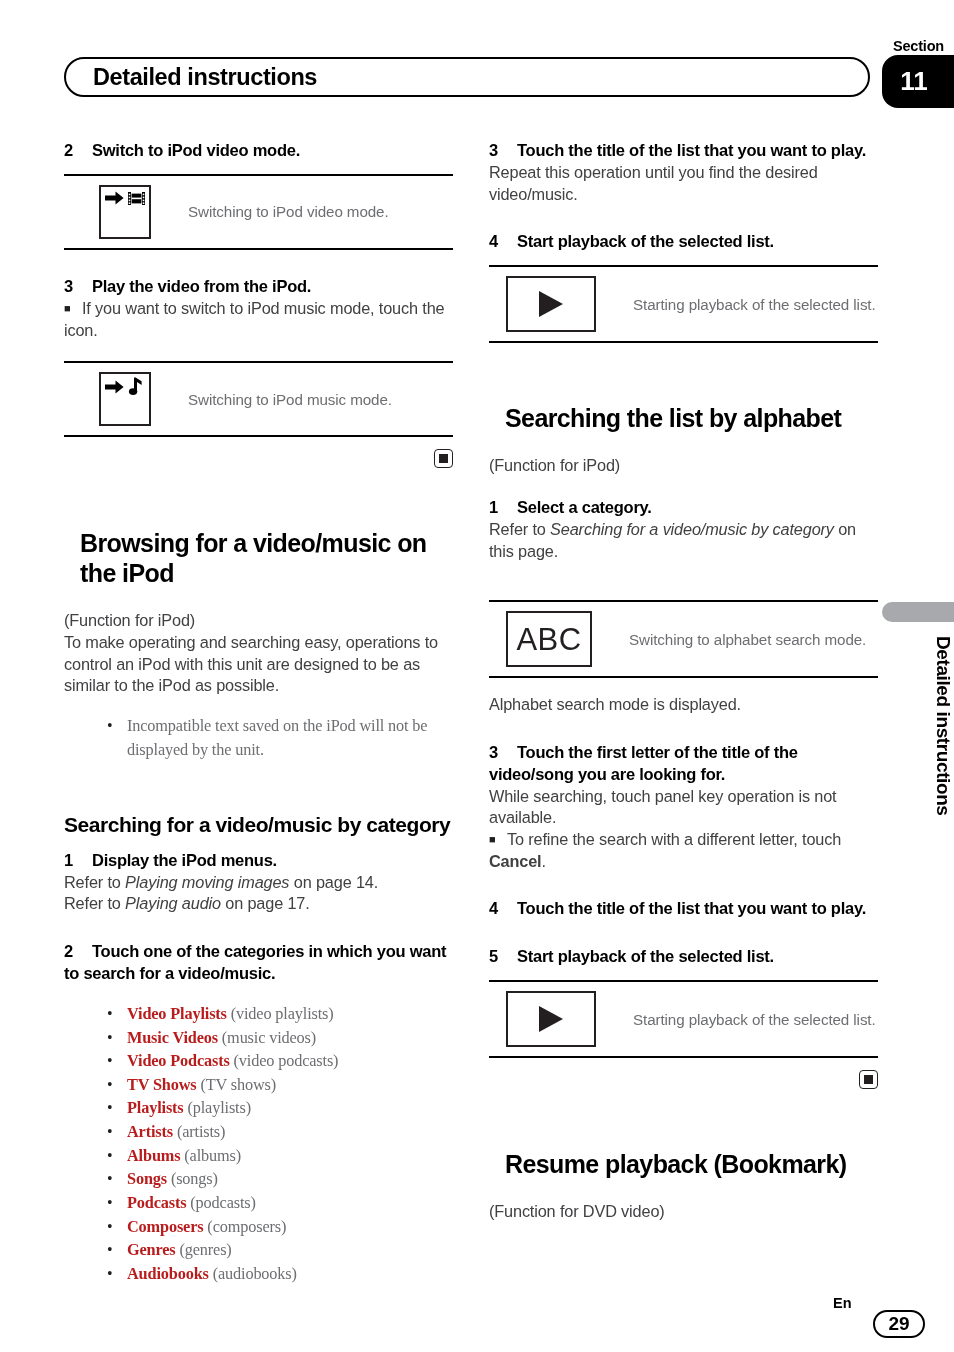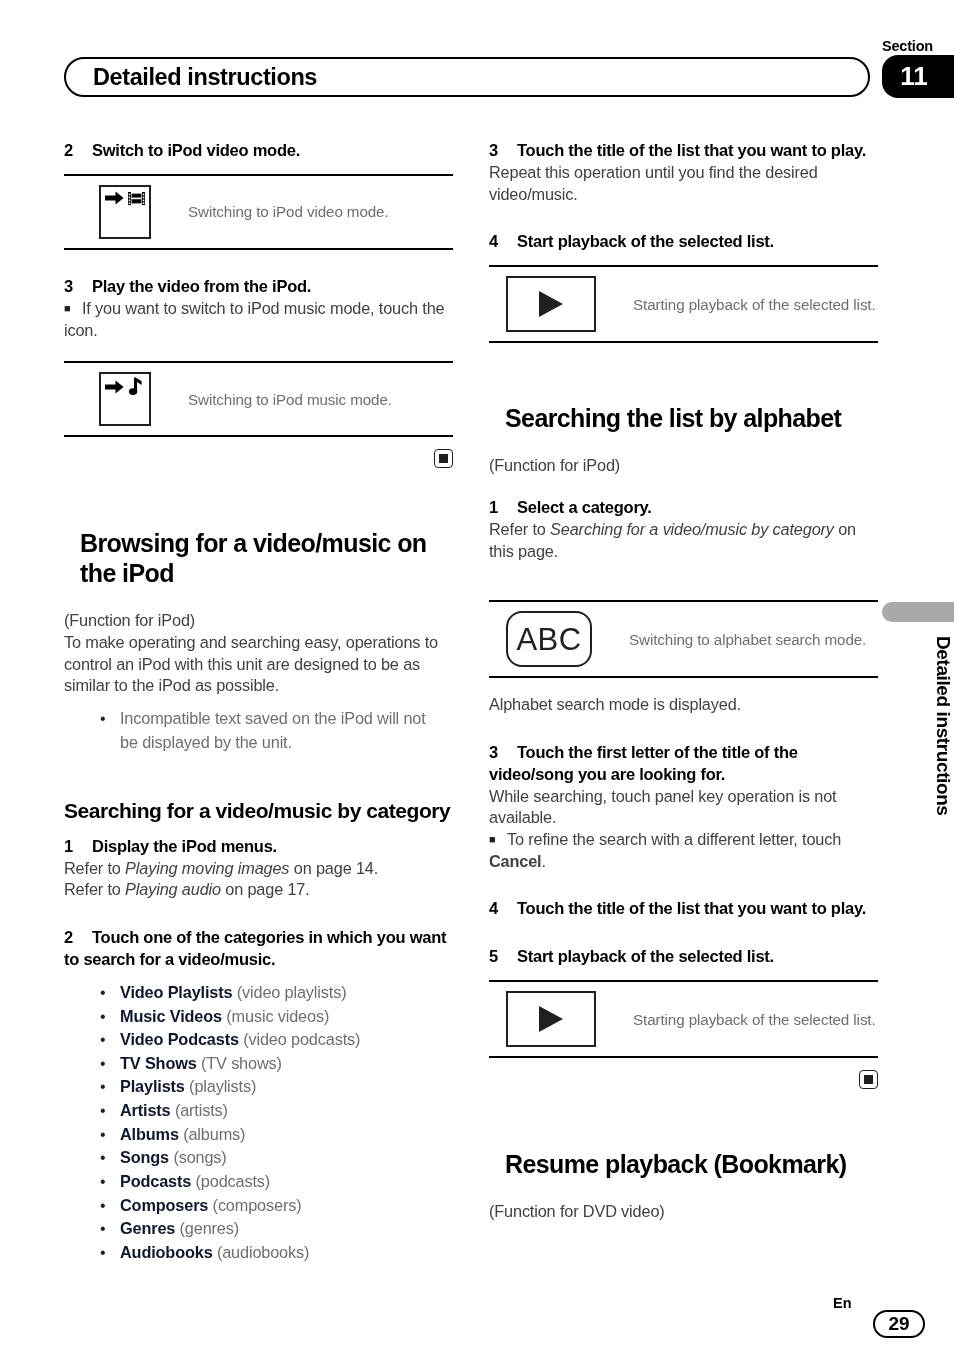--- a/index.html
+++ b/index.html
@@ -17,31 +17,31 @@
   }
 
   
   #header-band {
     position: absolute;
     left: 0; top: 0;
     width: 954px; height: 120px;
   }
   #section-label {
     position: absolute;
-    right: 21px; top: 38px;
+    right: 10px; top: 38px;
     font-size: 14.5px;
     font-weight: bold;
     letter-spacing: -0.2px;
     color: #000;
     text-align: left;
   }
   #section-badge {
     position: absolute;
     right: 0; top: 55px;
-    width: 72px; height: 43px;
+    width: 72px; height: 53px;
     background: #000;
     border-radius: 16px 0 0 16px;
     color: #fff;
     font-size: 26px;
     font-weight: bold;
     display: flex;
     align-items: center;
     justify-content: center;
     padding-right: 8px;
     box-sizing: border-box;
@@ -123,40 +123,41 @@
     font-size: 21px;
     font-weight: bold;
     color: #000;
     line-height: 1.22;
     letter-spacing: -0.45px;
     margin: 0;
   }
 
   ul.dot-list {
     list-style: none;
-    margin: 10px;
+    margin: 17px;
     padding: 0;
+    font-family: Liberation Serif, serif;
   }
   ul.dot-list li {
     font-size: 16.3px;
     color: #6d6e71;
     line-height: 1.45;
     letter-spacing: -0.15px;
     padding-left: 46px;
     position: relative;
   }
   ul.dot-list li::before {
     content: "\2022";
     position: absolute;
     left: 26px;
     color: #231f20;
     font-size: 16px;
   }
   ul.dot-list li b {
-    color: #0f172a;
+    color: #b91c1c;
     font-weight: bold;
   }
 
   
   .op-table {
     border-top: 2.4px solid #000;
     border-bottom: 2.4px solid #000;
     padding: 9px 0 9px 0;
     margin: 0;
     display: flex;
@@ -182,21 +183,20 @@
     align-items: center;
     justify-content: center;
     padding: 0;
   }
   .op-icon.abc {
     width: 86px; height: 56px;
     margin-left: 17px;
     align-items: center;
     justify-content: center;
     padding: 0;
-    border-radius: 16px;
   }
   .abc-text {
     font-size: 31px;
     color: #231f20;
     letter-spacing: 0.5px;
     line-height: 1;
   }
   .op-caption {
     font-size: 15.2px;
     color: #6d6e71;

